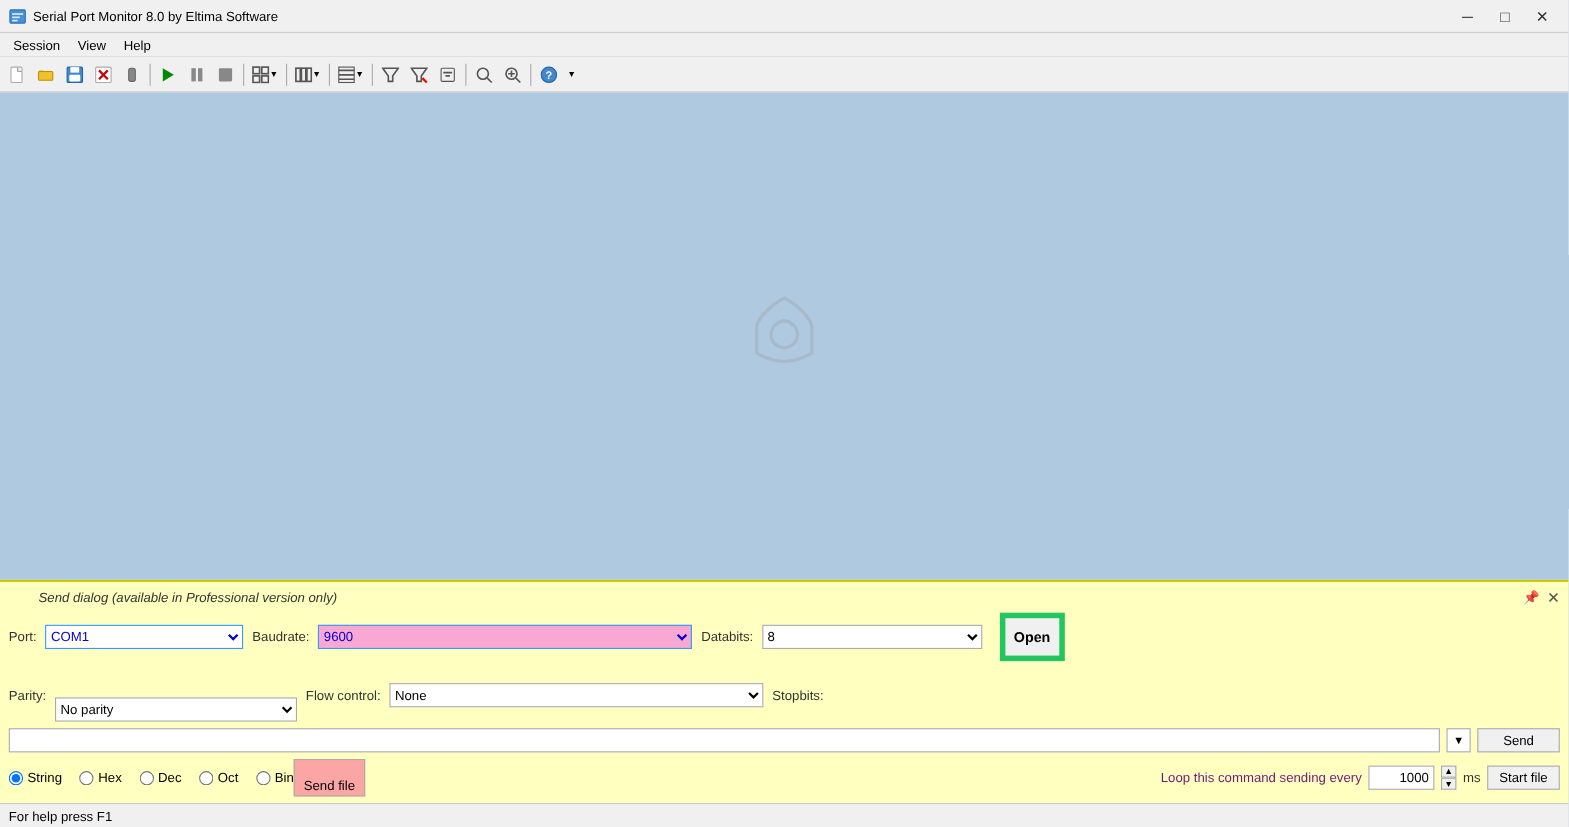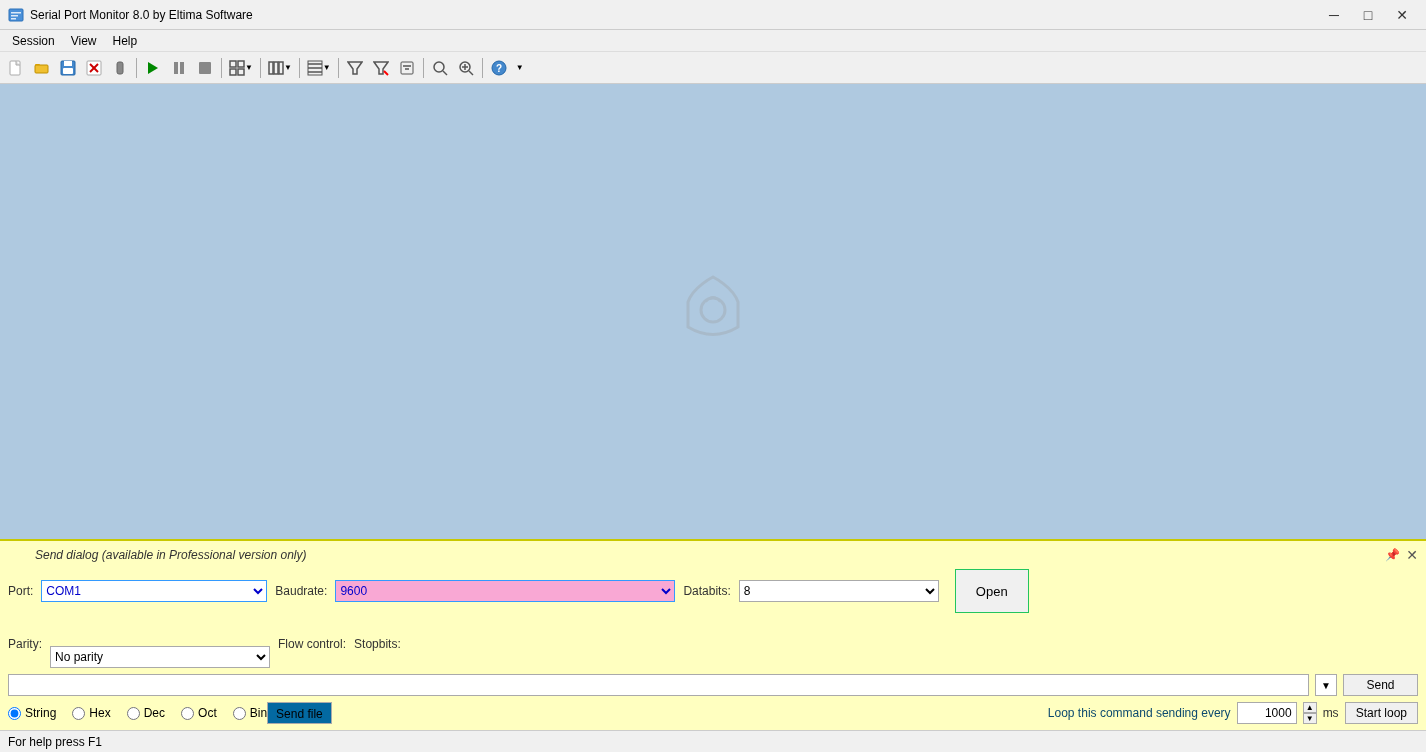--- a/index.html
+++ b/index.html
@@ -161,21 +161,21 @@
       font-size: 14px;
       color: #555;
     }
     .field-label {
       font-size: 12px;
       color: #333;
       white-space: nowrap;
     }
 
     .port-select {
-      width: 226px;
+      width: 180px;
       height: 22px;
       font-size: 12px;
       border: 1px solid #3399ff;
       background: white;
       color: #0000cc;
     }
     .baudrate-select {
       width: 340px;
       height: 22px;
       font-size: 12px;
@@ -208,26 +208,27 @@
     .stopbits-select {
       width: 200px;
       height: 22px;
       font-size: 12px;
       border: 1px solid #aaa;
       background: white;
     }
 
     .open-btn {
       background: #f0f0f0;
-      border: 1px solid #22c55e;
-      width: 74px;
+      border: 5px solid #22c55e;
+      width: 59px;
       height: 52px;
       font-size: 13px;
       cursor: pointer;
       grid-row: span 2;
+      font-weight: bold;
     }
 
     .send-row {
       display: flex;
       align-items: center;
       gap: 6px;
       margin-bottom: 6px;
     }
     .send-input {
       flex: 1;
@@ -266,37 +267,37 @@
       display: flex;
       align-items: center;
       gap: 4px;
       font-size: 12px;
     }
     .radio-item input[type=radio] {
       margin: 0;
       cursor: pointer;
     }
     .send-file-btn {
-      background: #0369a1;
-      border: 1px solid #aaa;
-      height: 22px;
-      padding: 4px 8px;
+      background: #fca5a5;
+      border: 1px solid #aaa;
+      height: 22px;
+      padding: 16px 8px;
       font-size: 12px;
       cursor: pointer;
     }
 
     .loop-row {
       display: flex;
       align-items: center;
       gap: 6px;
       margin-left: auto;
     }
     .loop-label {
       font-size: 12px;
-      color: #0c4a6e;
+      color: #701a75;
     }
     .loop-input {
       width: 60px;
       height: 22px;
       font-size: 12px;
       border: 1px solid #aaa;
       background: white;
       padding: 0 4px;
       text-align: right;
     }
@@ -565,20 +566,25 @@
     <span class="field-label">Parity:</span>
     <select class="parity-select">
       <option>No parity</option>
       <option>Even</option>
       <option>Odd</option>
       <option>Mark</option>
       <option>Space</option>
     </select>
 
     <span class="field-label">Flow control:</span>
+    <select class="flowcontrol-select">
+      <option>None</option>
+      <option>Hardware</option>
+      <option>Software</option>
+    </select>
 
     <span class="field-label">Stopbits:</span>
   </div>
 
   <div class="send-row">
     <input type="text" class="send-input" value="" style="">
     <div class="send-dropdown">▼</div>
     <button class="send-btn">Send</button>
   </div>
 
@@ -610,20 +616,20 @@
     </div>
 
     <div class="loop-row">
       <span class="loop-label">Loop this command sending every</span>
       <input type="text" class="loop-input" value="1000" style="">
       <div class="loop-spinner">
         <button class="loop-spinner-up">▲</button>
         <button class="loop-spinner-down">▼</button>
       </div>
       <span class="ms-label">ms</span>
-      <button class="start-loop-btn">Start loop</button>
+      <button class="start-loop-btn">Start file</button>
     </div>
   </div>
 </div>
 
 <div class="status-bar">
   <span>For help press F1</span>
 </div>
 
 </body></html>

